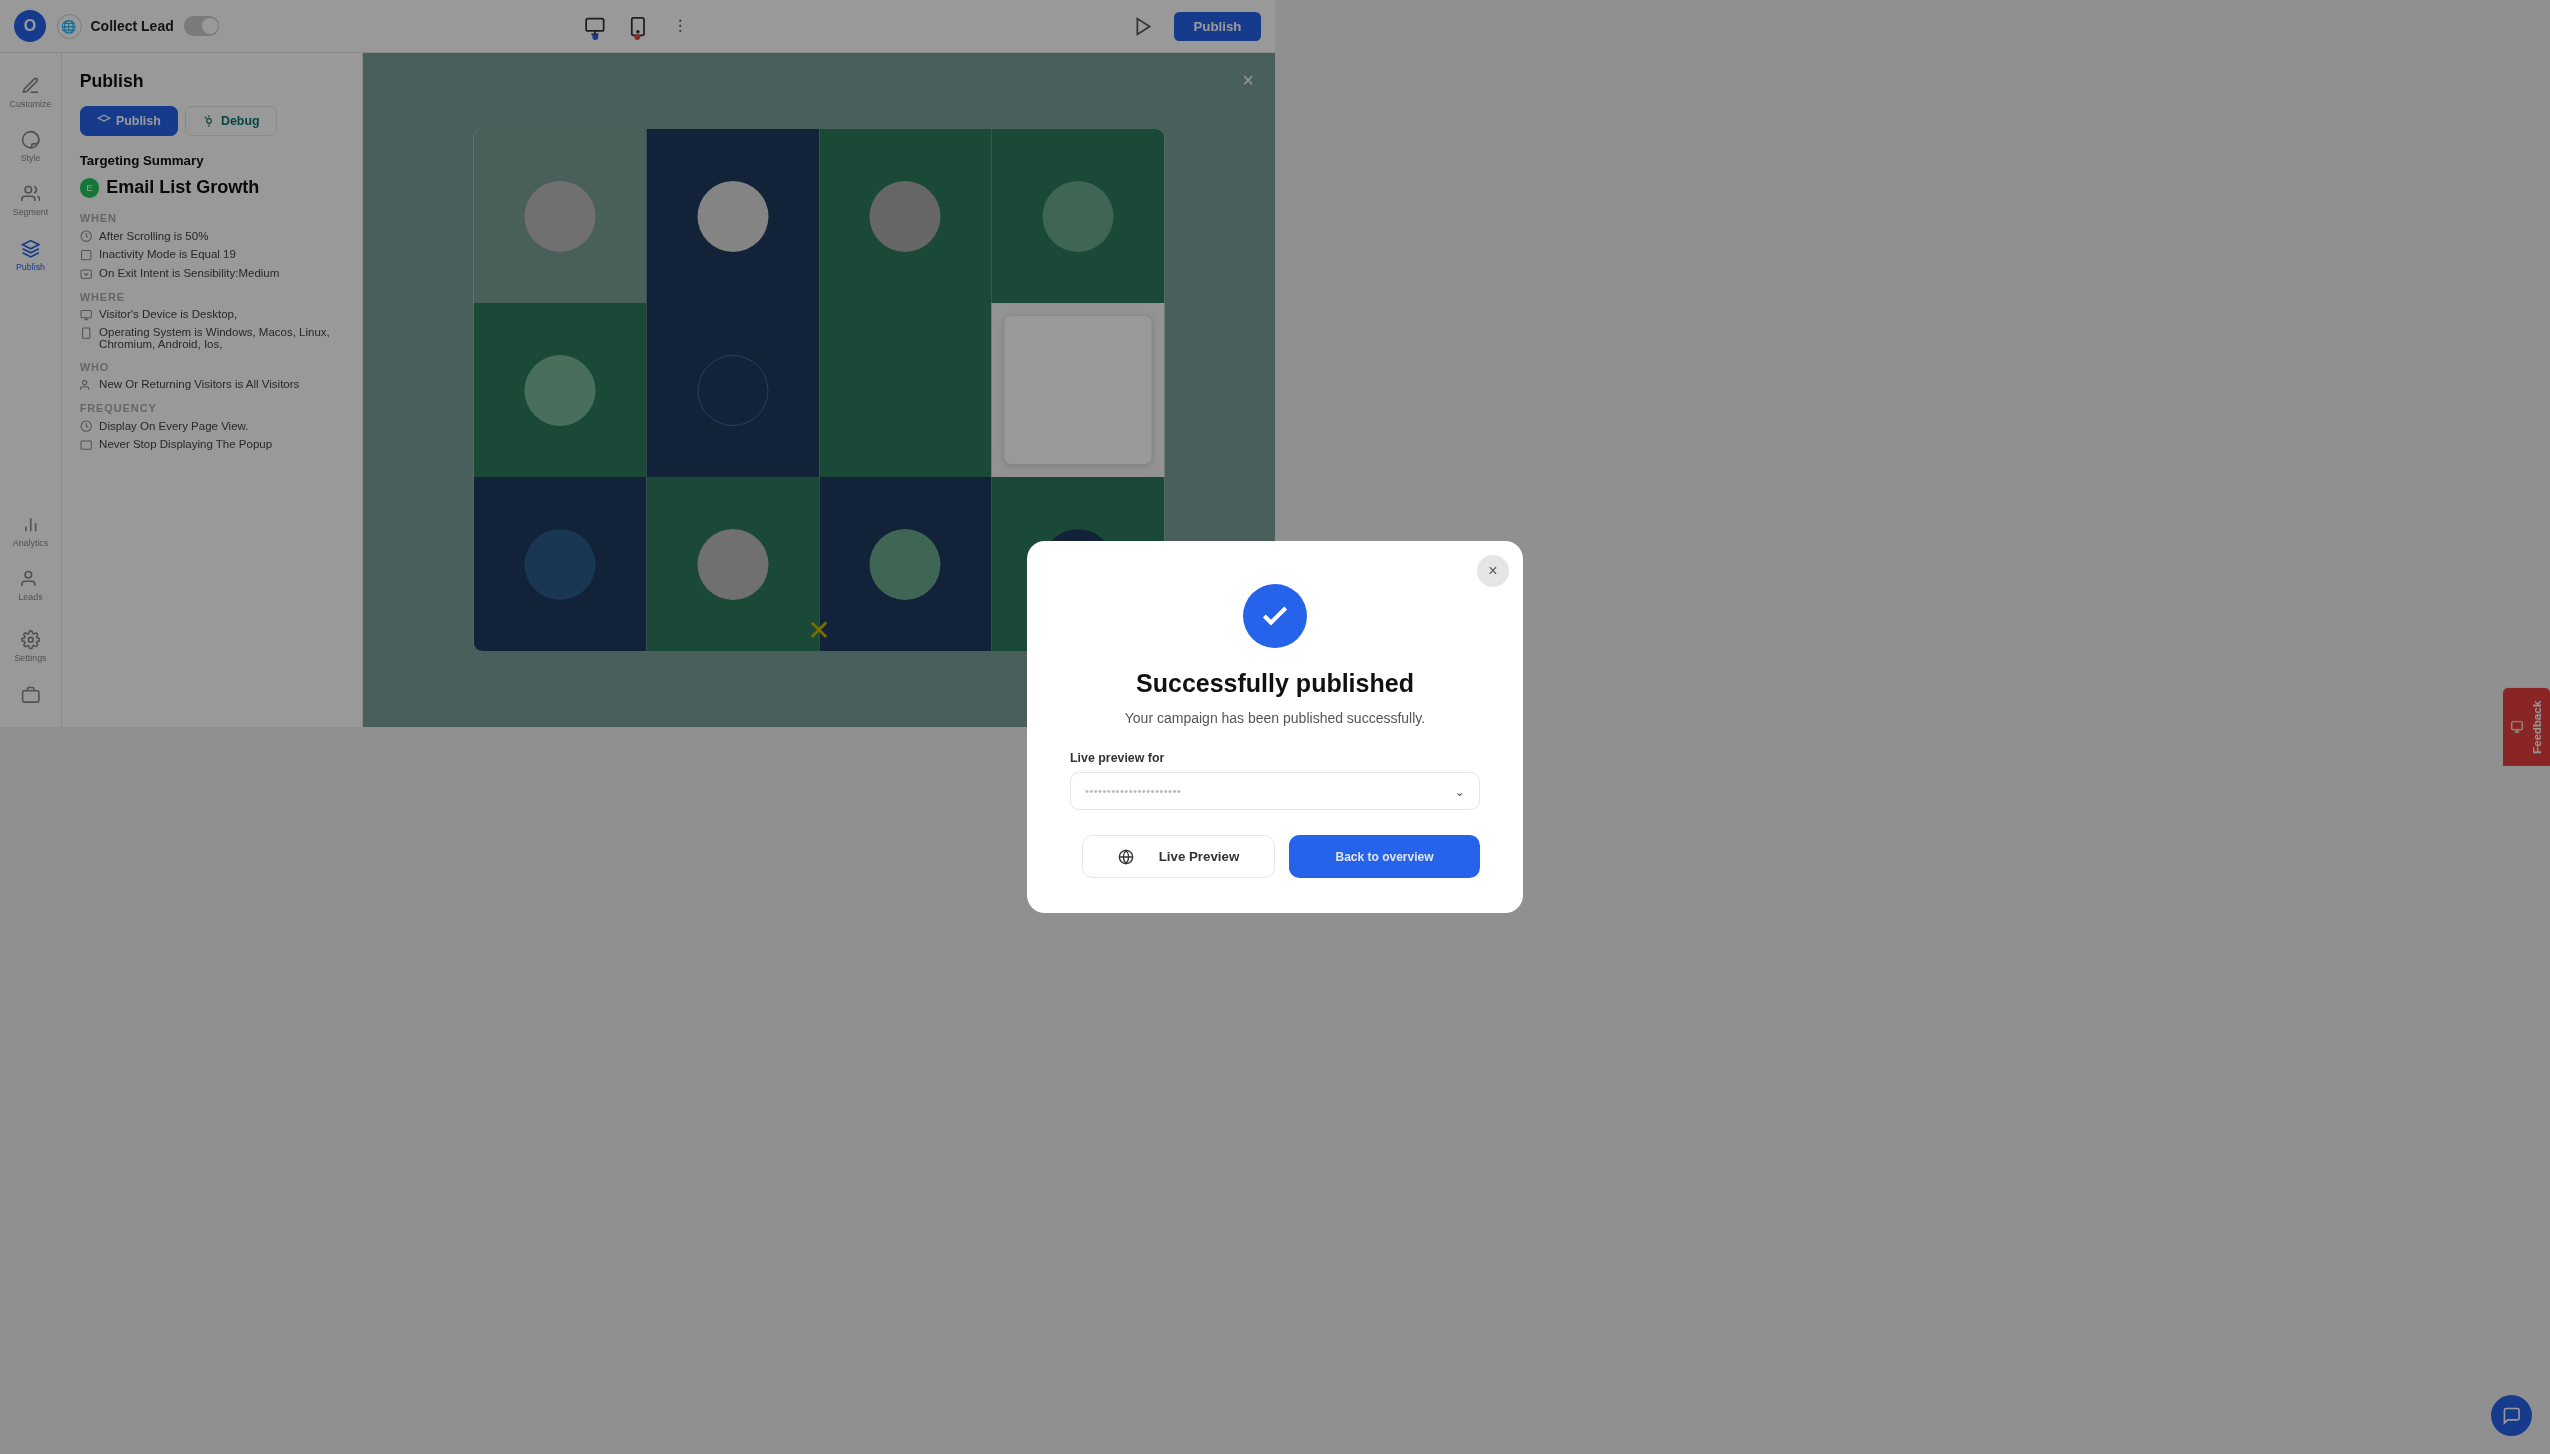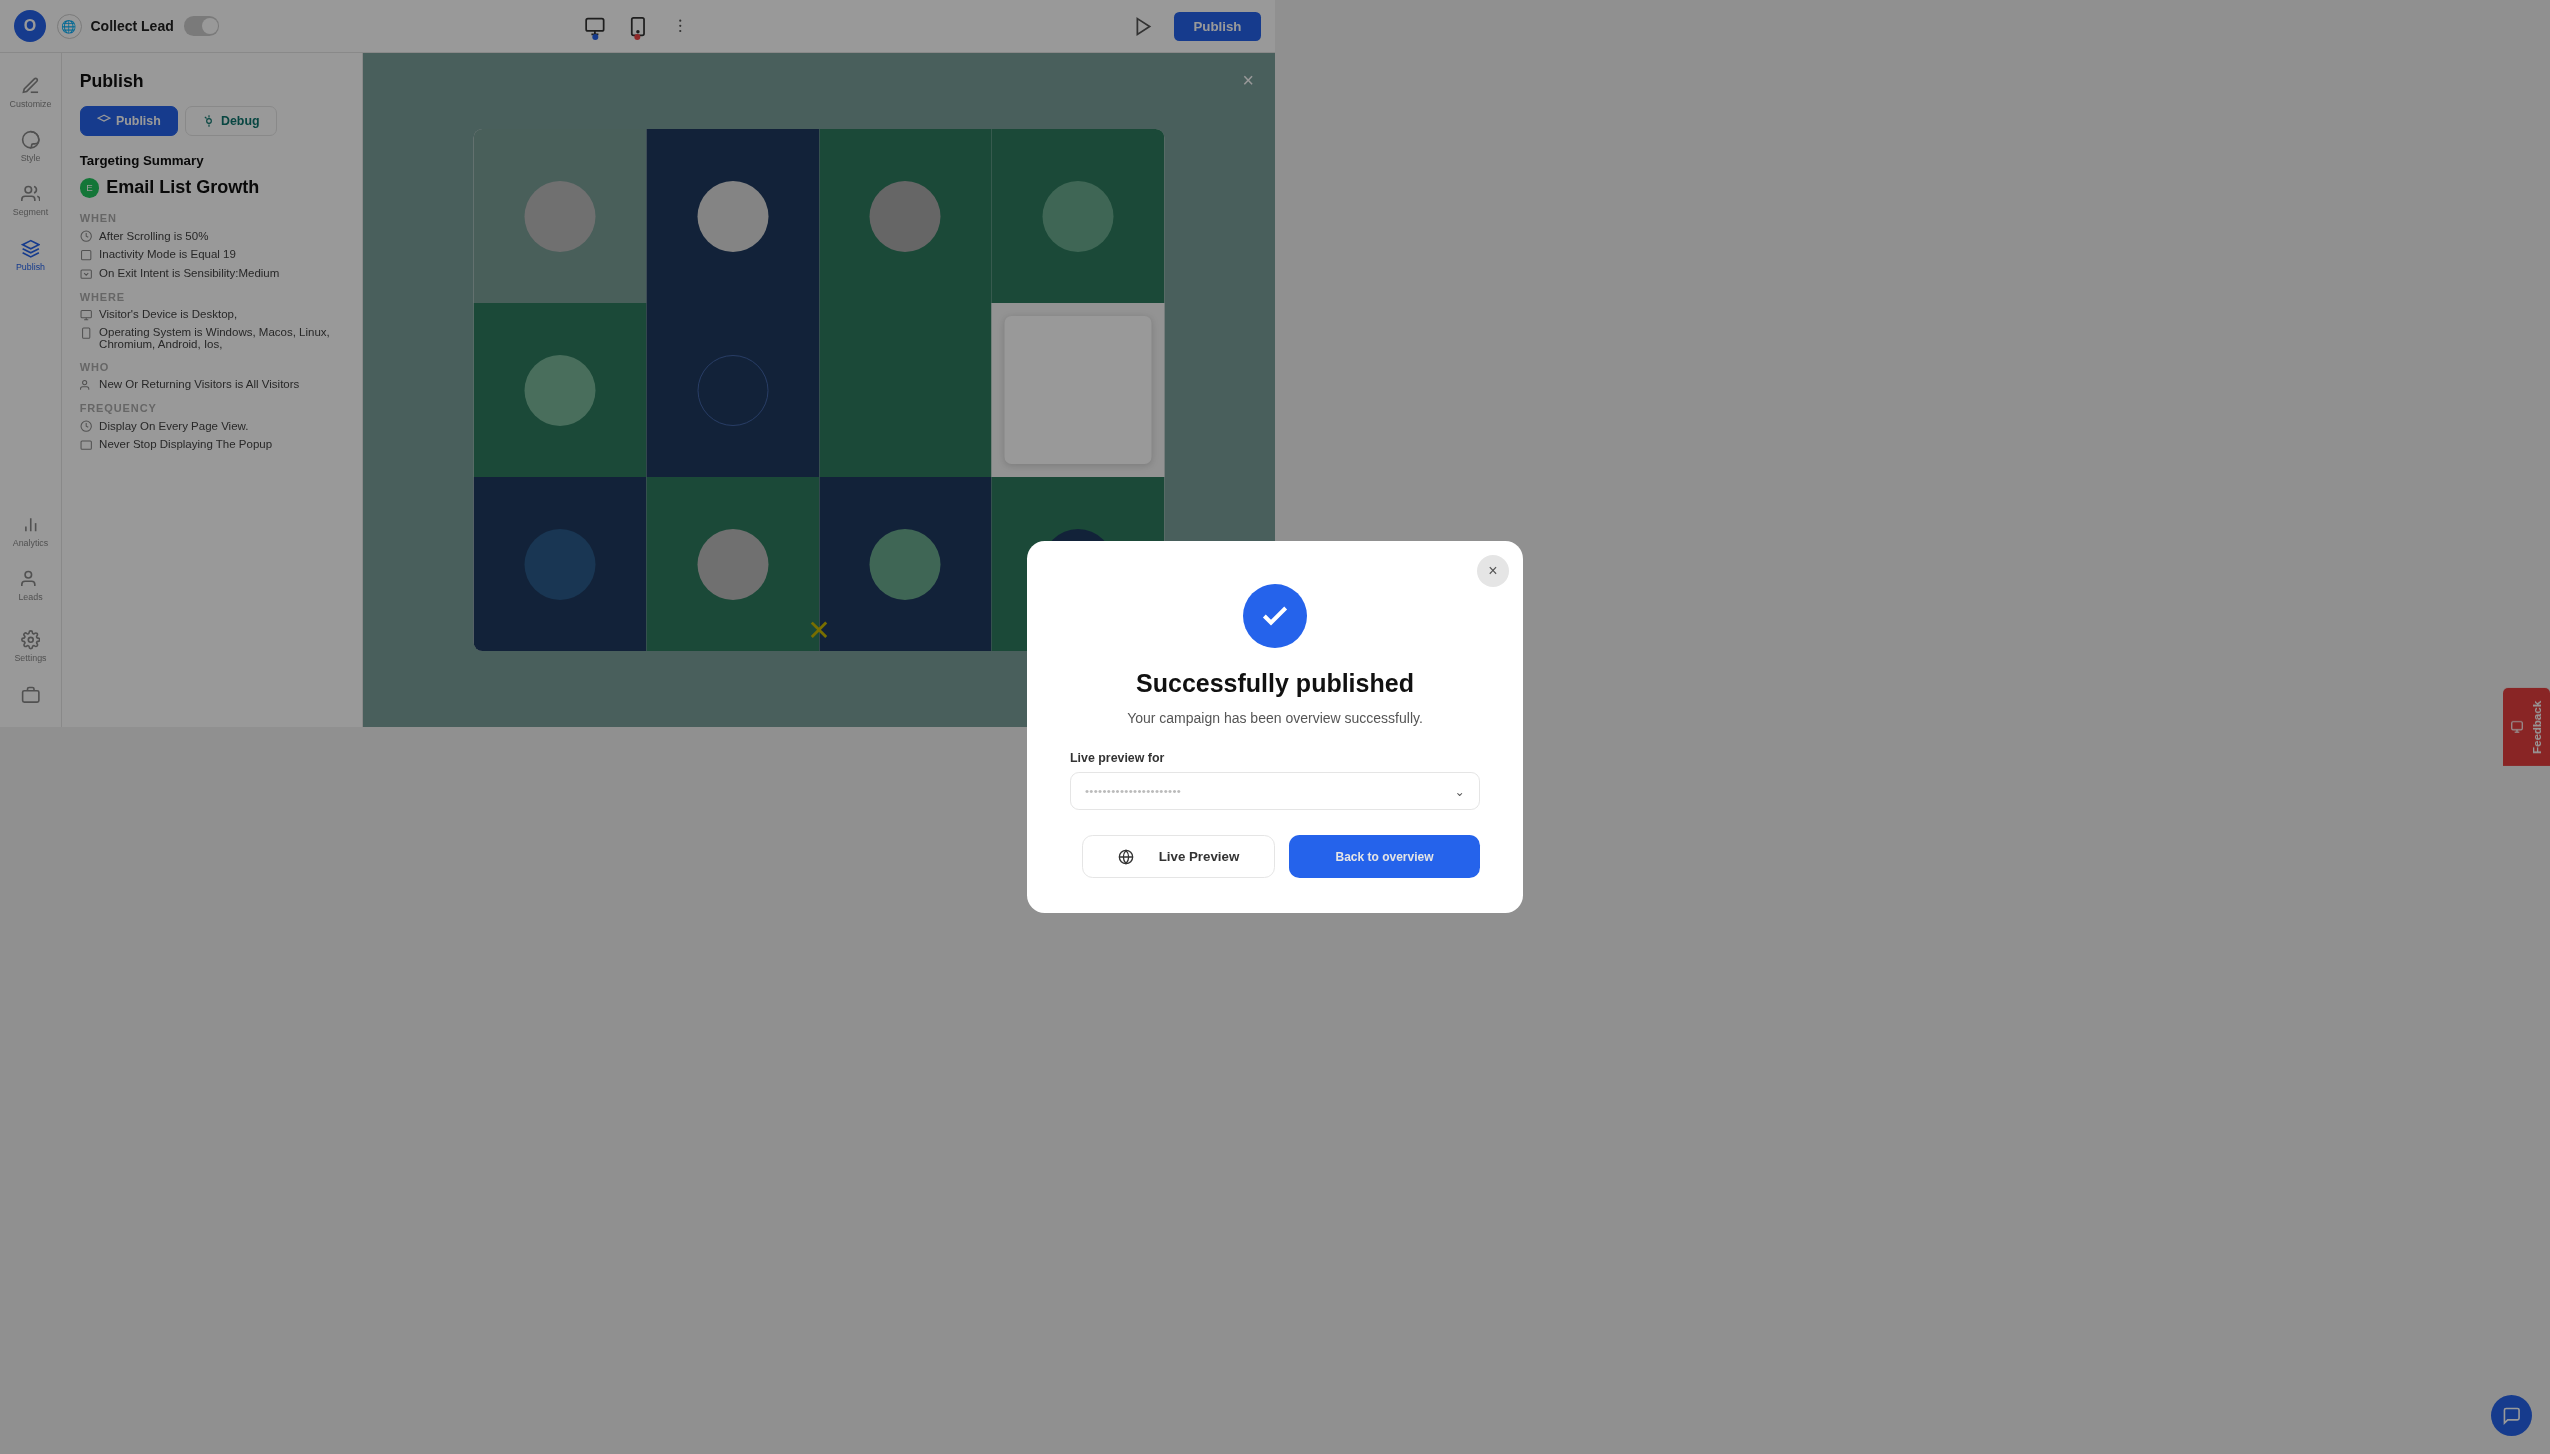--- a/index.html
+++ b/index.html
@@ -653,21 +653,21 @@
   <div class="modal">
     <button class="modal-close">
       <span>×</span>
     </button>
     <div class="modal-icon">
       <svg viewBox="0 0 24 24" fill="none" stroke="white" stroke-width="3" width="32" height="32">
         <polyline points="20 6 9 17 4 12"></polyline>
       </svg>
     </div>
     <div class="modal-title">Successfully published</div>
-    <div class="modal-subtitle">Your campaign has been overview successfully.</div>
+    <div class="modal-subtitle">Your campaign has been published successfully.</div>
     <div class="modal-label">Live preview for</div>
     <div class="modal-select-wrapper">
       <div class="modal-select-inner">
         <span style="color:#bbb;font-size:11.5px;letter-spacing:0.03em;">••••••••••••••••••••••</span>
         <span class="modal-select-chevron">⌄</span>
       </div>
     </div>
     <div class="modal-actions">
       <button class="modal-btn-secondary">
         <svg viewBox="0 0 24 24" fill="none" stroke="currentColor" stroke-width="2" width="16" height="16">

